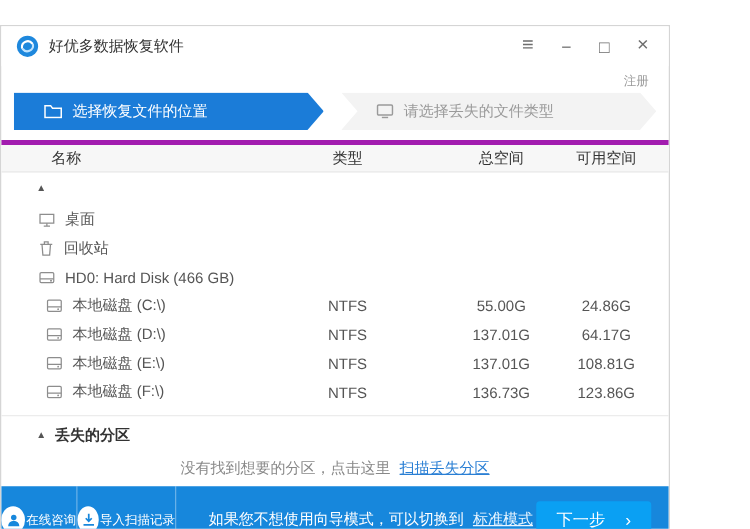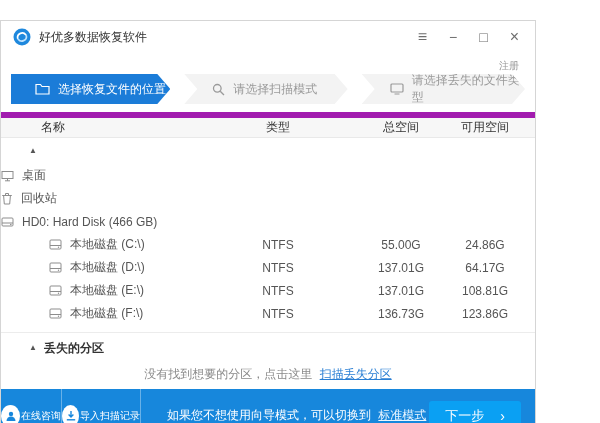--- a/index.html
+++ b/index.html
@@ -30,33 +30,33 @@
   .step{flex:1;display:flex;align-items:center;gap:8px;padding-left:28px;font-size:12px;
         color:#9a9a9a;background:#f3f3f3;cursor:pointer;
         clip-path:polygon(0 0, calc(100% - 13px) 0, 100% 50%, calc(100% - 13px) 100%, 0 100%, 13px 50%);}
   .step:first-child{padding-left:24px;
         clip-path:polygon(0 0, calc(100% - 13px) 0, 100% 50%, calc(100% - 13px) 100%, 0 100%);}
   .step.active{background:var(--accent);color:#fff;}
   .step .sicon{display:flex;align-items:center;}
 
   
   .thead{display:grid;grid-template-columns:242px 70px 53px 70px 14px 70px 81px;height:26px;align-items:center;
-         background:#f7f7f7;border-top:6px solid #a21caf;border-bottom:1px solid #e9e9e9;
+         background:#f7f7f7;border-top:4px solid #a21caf;border-bottom:1px solid #e9e9e9;
          font-size:12px;color:#333;margin-top:8px;}
   .h-name{grid-column:1;padding-left:40px;}
   .h-type{grid-column:2;text-align:center;}
   .h-total{grid-column:4;text-align:center;}
   .h-free{grid-column:6;text-align:center;}
 
   .tbody{font-size:12px;color:#555;}
   .section-row{display:flex;align-items:center;height:26px;padding-left:28px;gap:7px;font-weight:bold;color:#333;font-size:12px;cursor:pointer;}
   .tri{font-size:8px;color:#555;line-height:1;}
   .row{display:grid;grid-template-columns:242px 70px 53px 70px 14px 70px 81px;height:23px;align-items:center;cursor:pointer;}
-  .row .name{grid-column:1;display:flex;align-items:center;gap:8px;color:#555;}
-  .row.indent .name{padding-left:48px;}
+  .row .name{grid-column:1;display:flex;align-items:center;gap:8px;padding-left:30px;color:#555;}
+  .row.indent .name{padding-left:36px;}
   .c-type{grid-column:2;text-align:center;}
   .c-total{grid-column:4;text-align:center;}
   .c-free{grid-column:6;text-align:center;}
   .ricon{display:flex;align-items:center;}
 
   .section2-wrap{border-top:1px solid #ececec;margin-top:7px;padding-top:2px;}
   .empty-row{text-align:center;font-size:12px;color:#888;height:26px;line-height:26px;}
   .link{color:var(--link);text-decoration:underline;cursor:pointer;margin-left:4px;}
 
   
@@ -106,29 +106,20 @@
     <div class="step active">
       <span class="sicon">
         <svg width="15" height="12" viewBox="0 0 15 12">
             <path d="M1 1.5 h4.5 l1.5 2 H14 v7.5 H1 z" fill="none" stroke="currentColor" stroke-width="1.2"></path>
           </svg>
       </span>
       <span>选择恢复文件的位置</span>
     </div>
     <div class="step">
       <span class="sicon">
-        <svg width="13" height="13" viewBox="0 0 13 13">
-            <circle cx="5.3" cy="5.3" r="3.8" fill="none" stroke="currentColor" stroke-width="1.3"></circle>
-            <line x1="8.2" y1="8.2" x2="12" y2="12" stroke="currentColor" stroke-width="1.3"></line>
-          </svg>
-      </span>
-      <span>请选择扫描模式</span>
-    </div>
-    <div class="step">
-      <span class="sicon">
         <svg width="14" height="12" viewBox="0 0 14 12">
             <rect x="1" y="1" width="12" height="8" rx="1" fill="none" stroke="currentColor" stroke-width="1.2"></rect>
             <line x1="4.5" y1="11" x2="9.5" y2="11" stroke="currentColor" stroke-width="1.2"></line>
           </svg>
       </span>
       <span>请选择丢失的文件类型</span>
     </div>
   </div>
 
   <div class="thead">

